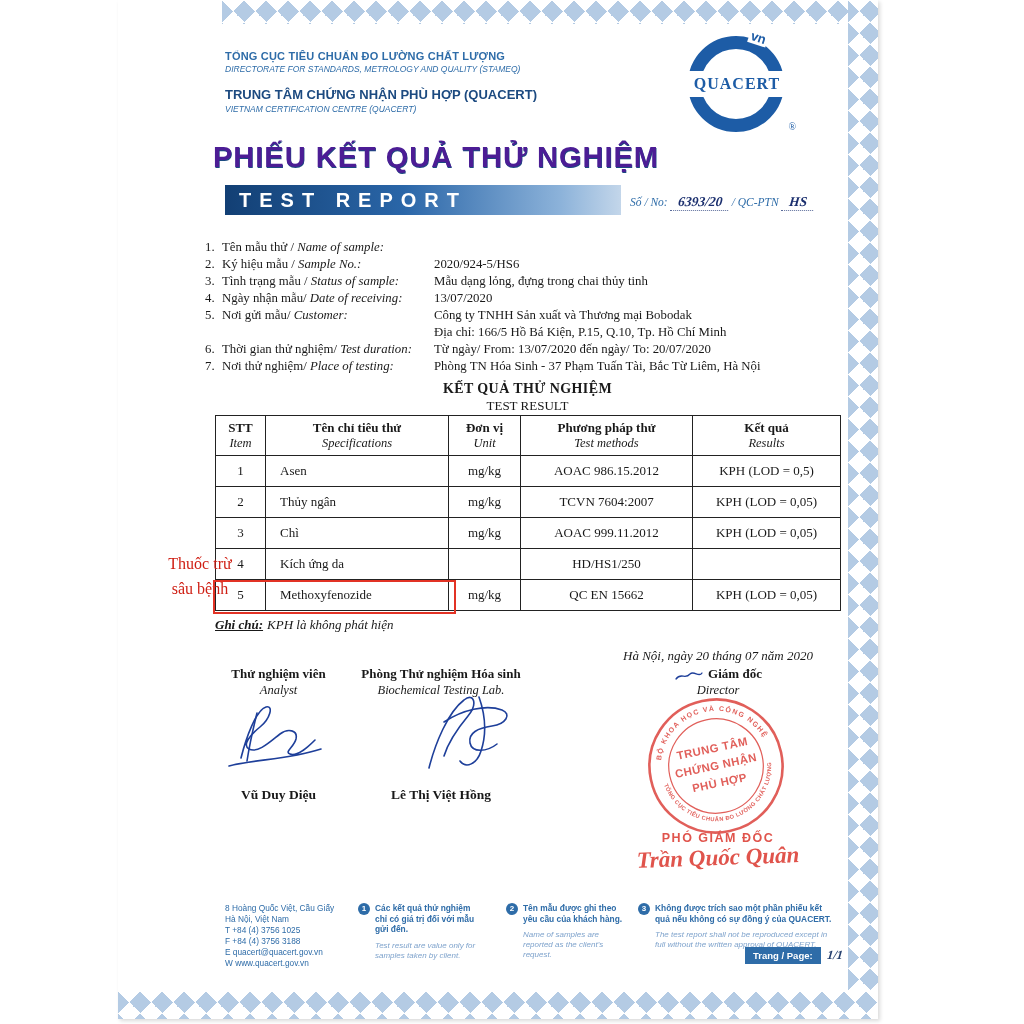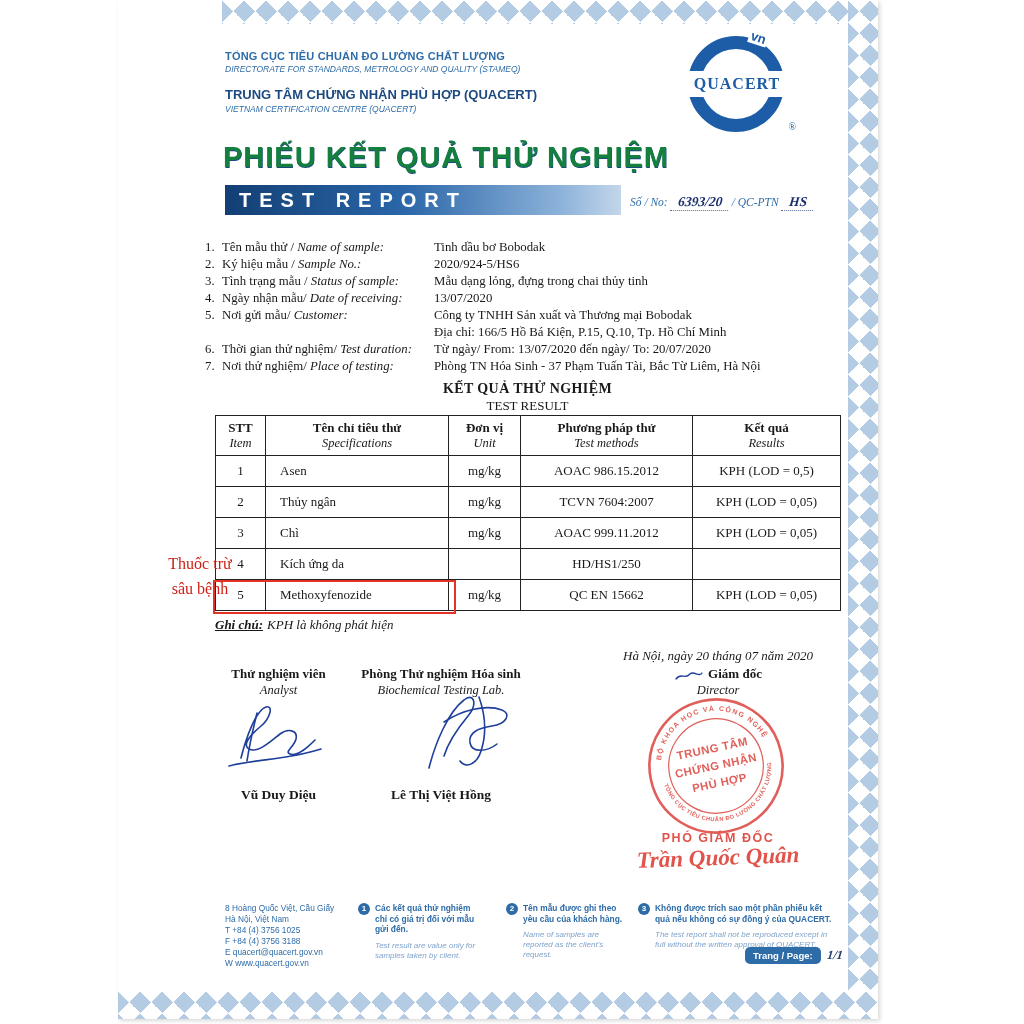--- a/index.html
+++ b/index.html
@@ -24,22 +24,22 @@
   .logo{position:absolute;left:570px;top:36px;width:96px;height:96px;}
   .logo-ring{position:absolute;inset:0;border:13px solid #1d5ca6;border-radius:50%;}
   .logo-band{position:absolute;left:-14px;right:-16px;top:35px;height:26px;background:#fff;
              display:flex;align-items:center;justify-content:center;}
   .logo-band span{font-family:"Liberation Serif",serif;font-weight:bold;font-size:16px;color:#1d5ca6;letter-spacing:1px;}
   .logo-vn{position:absolute;top:-6px;right:16px;transform:rotate(18deg);background:#fff;padding:0 2px;
            color:#1d5ca6;font-weight:bold;font-size:13px;font-family:"Liberation Sans",sans-serif;}
   .logo-reg{position:absolute;bottom:0;right:-12px;font-size:10px;color:#1d5ca6;}
 
   
-  .title-vi{position:absolute;left:105px;top:141px;margin:0;font-family:"Liberation Sans",sans-serif;
-            font-size:29px;font-weight:bold;color:#15803d;letter-spacing:1px;
+  .title-vi{position:absolute;left:95px;top:141px;margin:0;font-family:"Liberation Sans",sans-serif;
+            font-size:29px;font-weight:bold;color:#4c1d95;letter-spacing:1px;
             text-shadow:.5px .5px 0 #1b4a80;}
   .title-bar{position:absolute;left:107px;top:185px;width:396px;height:30px;display:flex;align-items:center;
              background:linear-gradient(90deg,#123f74 0%,#2a66a8 45%,#8db3da 85%,#c3d6ea 100%);}
   .title-bar span{color:#fff;font-family:"Liberation Sans",sans-serif;font-weight:bold;font-size:20px;
                   letter-spacing:8px;padding-left:14px;}
   .report-no{position:absolute;left:512px;top:194px;width:245px;font-size:11.5px;font-style:italic;color:#2e6ca8;white-space:nowrap;}
   .hand{font-style:italic;font-weight:bold;color:#1b2f6e;display:inline-block;transform:skewX(-6deg);font-size:13.5px;}
   .dotted{border-bottom:1.5px dotted #5a6b9a;padding:0 7px;}
 
   
@@ -103,21 +103,21 @@
   .fnote{position:absolute;top:903px;display:flex;align-items:flex-start;font-family:"Liberation Sans",sans-serif;}
   .fnote1{left:240px;width:126px;}
   .fnote2{left:388px;width:118px;}
   .fnote3{left:520px;width:198px;}
   .fnum{width:12px;height:12px;border-radius:50%;background:#2e6ca8;color:#fff;font-size:8px;font-weight:bold;
         line-height:12px;text-align:center;flex-shrink:0;margin-right:5px;}
   .fn-vi{font-weight:bold;font-size:8.4px;line-height:10.5px;color:#2e6ca8;margin-bottom:6px;}
   .fn-en{font-style:italic;font-size:8px;line-height:10px;color:#7fa3cc;}
   .page-box{position:absolute;left:627px;top:947px;display:flex;align-items:center;z-index:2;}
   .pill{background:#2e6ca8;color:#fff;font-family:"Liberation Sans",sans-serif;font-weight:bold;
-        font-size:9.5px;padding:3px 8px;border-radius:5px;}
+        font-size:9.5px;padding:3px 8px;border-radius:0;}
   .page-hand{margin-left:6px;color:#26406f;font-size:12.5px;}
 </style>
 </head>
 <body>
 
 <div class="canvas">
   <div class="page">
 
     <div class="pattern b-top"></div>
     <div class="pattern b-right"></div>
@@ -147,21 +147,20 @@
       <span>Số / No:</span>
       <span class="hand dotted">6393/20</span>
       <span>/ QC-PTN</span>
       <span class="hand dotted">HS</span>
     </div>
 
     <section class="fields">
       <div class="frow">
           <span class="f-no">1.</span>
           <span class="f-label"><span class="lv">Tên mẫu thử /</span> <span class="le">Name of sample:</span></span>
-          <span class="f-value">Tinh dầu bơ Bobodak</span>
         </div>
       <div class="frow">
           <span class="f-no">2.</span>
           <span class="f-label"><span class="lv">Ký hiệu mẫu /</span> <span class="le">Sample No.:</span></span>
           <span class="f-value">2020/924-5/HS6</span>
         </div>
       <div class="frow">
           <span class="f-no">3.</span>
           <span class="f-label"><span class="lv">Tình trạng mẫu /</span> <span class="le">Status of sample:</span></span>
           <span class="f-value">Mẫu dạng lỏng, đựng trong chai thủy tinh</span>

